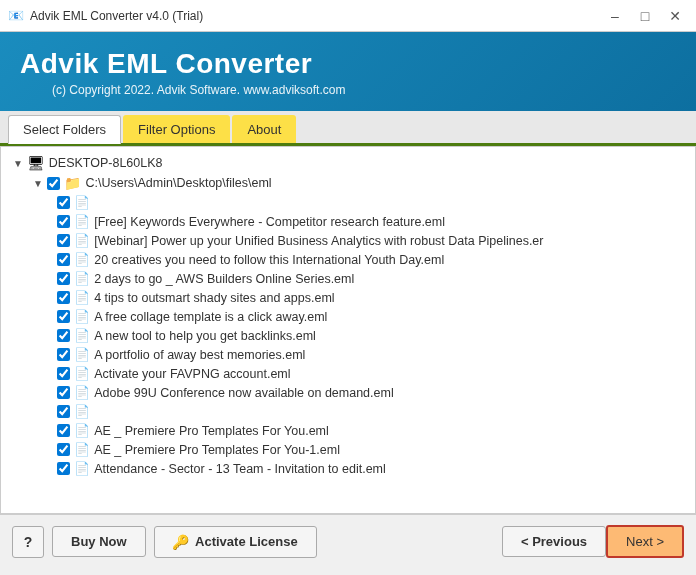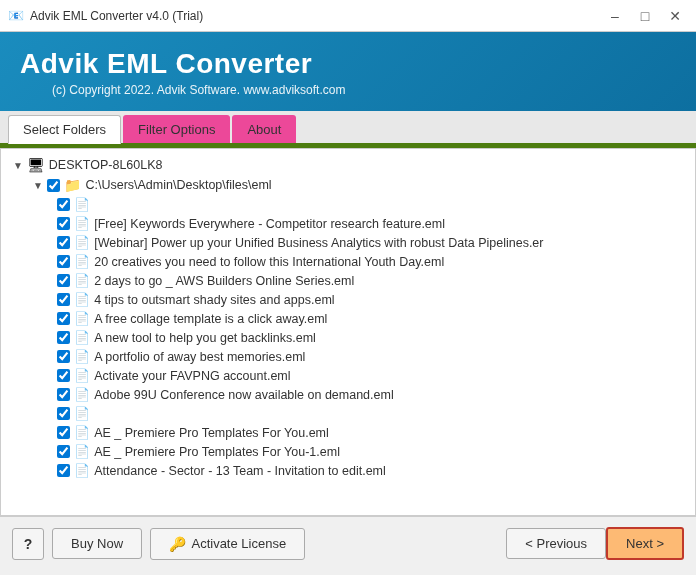--- a/index.html
+++ b/index.html
@@ -29,33 +29,33 @@
       background: linear-gradient(135deg, #1a8cbe 0%, #0d6fa0 100%);
       padding: 16px 20px 14px 20px;
       color: white;
     }
     .app-title { font-size: 28px; font-weight: 600; letter-spacing: 0.5px; }
     .app-subtitle { font-size: 12px; margin-top: 3px; opacity: 0.9; margin-left: 32px; }
 
     
     .tab-bar {
       background: #e8e8e8;
-      border-bottom: 5px solid #4d7c0f;
+      border-bottom: 3px solid #4d7c0f;
       display: flex;
       padding: 0 8px;
       padding-top: 4px;
     }
     .tab {
       padding: 6px 14px;
       font-size: 13px;
       cursor: pointer;
       border: 1px solid transparent;
       border-bottom: none;
       margin-right: 2px;
-      background: #ec4899;
+      background: #fde047;
       color: #333;
       border-radius: 3px 3px 0 0;
     }
     .tab.active {
       background: #fff;
       border-color: #bbb;
       border-bottom: 1px solid #fff;
       margin-bottom: -1px;
       z-index: 1;
     }
@@ -113,20 +113,21 @@
     .footer-right { display: flex; align-items: center; }
 
     .btn {
       padding: 7px 18px;
       font-size: 13px;
       border: 1px solid #aaa;
       background: #f5f5f5;
       cursor: pointer;
       border-radius: 3px;
       color: #333;
+      font-weight: bold;
     }
     .btn-help {
       width: 32px; height: 32px; padding: 0;
       display: flex; align-items: center; justify-content: center;
       font-weight: bold; font-size: 14px;
     }
     .btn-buy { background: #f5f5f5; }
     .btn-activate {
       display: flex; align-items: center; gap: 5px;
     }

